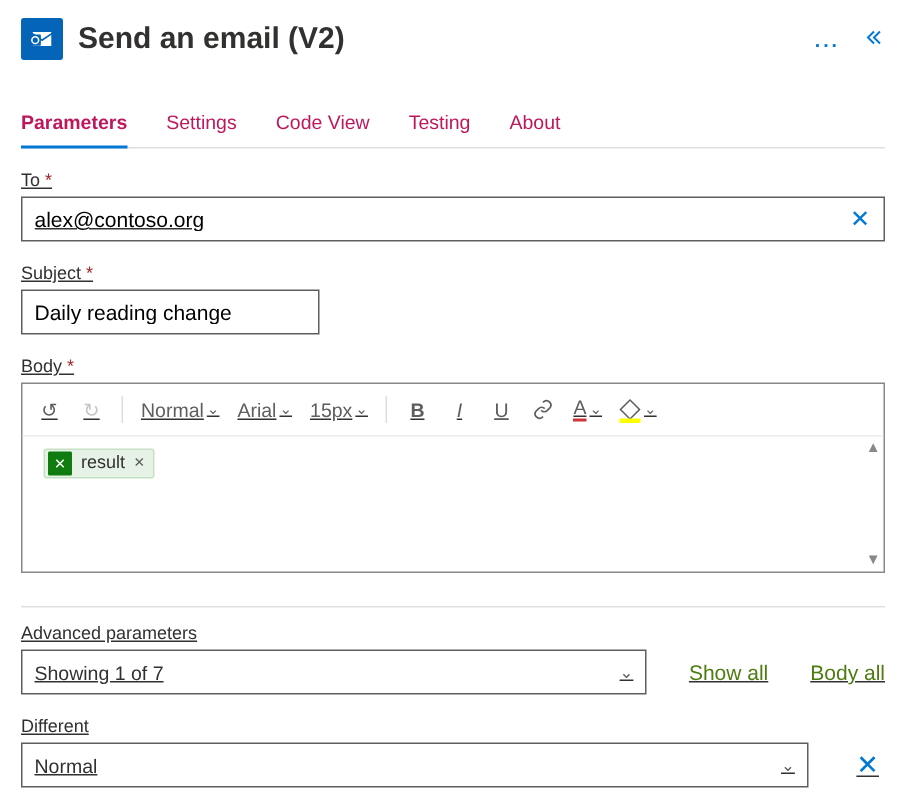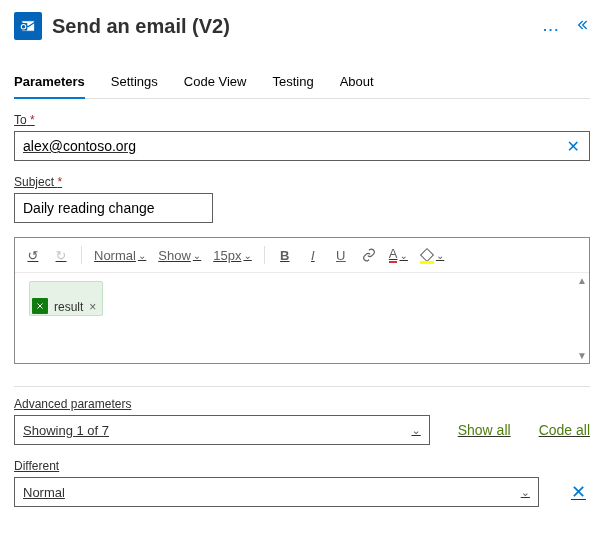--- a/index.html
+++ b/index.html
@@ -10,21 +10,21 @@
     width: 28px; height: 28px; background: #0364b8; border-radius: 2px;
     display: flex; align-items: center; justify-content: center; color: #fff;
     position: relative;
   }
   .app-icon svg { width: 18px; height: 18px; }
   .title { font-weight: 600; font-size: 20px; flex: 1; }
   .hdr-actions { color: #0078d4; display: flex; gap: 14px; align-items: center; }
   .ellipsis { letter-spacing: 2px; font-weight: bold; cursor: pointer; }
   .collapse-icon svg { width: 16px; height: 16px; fill: #0078d4; cursor: pointer; }
   .tabs { display: flex; gap: 26px; border-bottom: 1px solid #e1dfdd; margin-top: 26px; }
-  .tab { padding: 8px 0; cursor: pointer; color: #000000; font-size: 13px; }
+  .tab { padding: 8px 0; cursor: pointer; color: #be185d; font-size: 13px; }
   .tab.active { font-weight: 600; border-bottom: 2px solid #0078d4; margin-bottom: -1px; }
   .field { margin-top: 14px; text-decoration: underline; }
   .field-label { font-size: 12px; color: #323130; margin-bottom: 4px; }
   .req { color: #a4262c; }
   .input-row { display: flex; align-items: stretch; }
   .text-input {
     flex: 1; border: 1px solid #605e5c; padding: 0 8px; font-size: 14px;
     height: 30px; outline: none;
   }
   .to-wrap { position: relative; }
@@ -41,22 +41,22 @@
     min-width: 24px; height: 26px; display: flex; align-items: center; justify-content: center;
     cursor: pointer; font-size: 13px; color: #605e5c; padding: 0 4px;
   }
   .tbtn.dd { gap: 2px; }
   .tbtn.disabled { color: #c8c6c4; cursor: default; }
   .tsep { width: 1px; height: 18px; background: #e1dfdd; margin: 0 4px; }
   .chev { font-size: 10px; }
   .editor-body { position: relative; padding: 8px 10px 22px 10px; min-height: 90px; font-size: 14px; }
   .body-text { display: inline; }
   .token {
-    display: inline-flex; align-items: flex-end; background: #e6f2e6;
-    border: 1px solid #c5e0c5; border-radius: 2px; padding: 16px 6px 1px 2px;
+    display: inline-flex; align-items: flex-start; background: #e6f2e6;
+    border: 1px solid #c5e0c5; border-radius: 2px; padding: 1px 6px 1px 2px;
     font-size: 12px; gap: 6px; margin-left: 4px; vertical-align: middle;
   }
   .token .src-icon {
     width: 16px; height: 16px; background: #107c10; display: flex;
     align-items: center; justify-content: center; color: #fff; font-size: 9px;
     border-radius: 1px;
   }
   .token .tok-x { cursor: pointer; color: #605e5c; }
   .scroll-hint-up, .scroll-hint-down {
     position: absolute; right: 2px; color: #8a8886; font-size: 10px;
@@ -134,31 +134,34 @@
   </div>
 
   <div class="field">
     <div class="field-label">
       <span>Subject</span> <span class="req">*</span>
     </div>
     <input class="text-input" value="Daily reading change" style="">
   </div>
 
   <div class="field">
+    <div class="field-label">
+      <span>Body</span> <span class="req">*</span>
+    </div>
     <div class="editor">
       <div class="toolbar">
         <div class="tbtn">↺</div>
         <div class="tbtn disabled">↻</div>
         <div class="tsep"></div>
         <div class="tbtn dd">
             <span>Normal</span>
             <span class="chev">⌄</span>
           </div>
         <div class="tbtn dd">
-            <span>Show</span>
+            <span>Arial</span>
             <span class="chev">⌄</span>
           </div>
         <div class="tbtn dd">
             <span>15px</span>
             <span class="chev">⌄</span>
           </div>
         <div class="tsep"></div>
         <div class="tbtn bold">B</div>
         <div class="tbtn italic">I</div>
         <div class="tbtn uline">U</div>
@@ -197,21 +200,21 @@
   <hr class="hr">
 
   <div class="field" style="margin-top:4px">
     <div class="field-label">Advanced parameters</div>
     <div class="adv-row">
       <div class="select">
         <span>Showing 1 of 7</span>
         <span class="sel-chev">⌄</span>
       </div>
       <span class="link">Show all</span>
-      <span class="link">Code all</span>
+      <span class="link">Body all</span>
     </div>
   </div>
 
   <div class="field">
     <div class="field-label">Different</div>
     <div class="adv-row">
       <div class="select">
         <span>Normal</span>
         <span class="sel-chev">⌄</span>
       </div>

